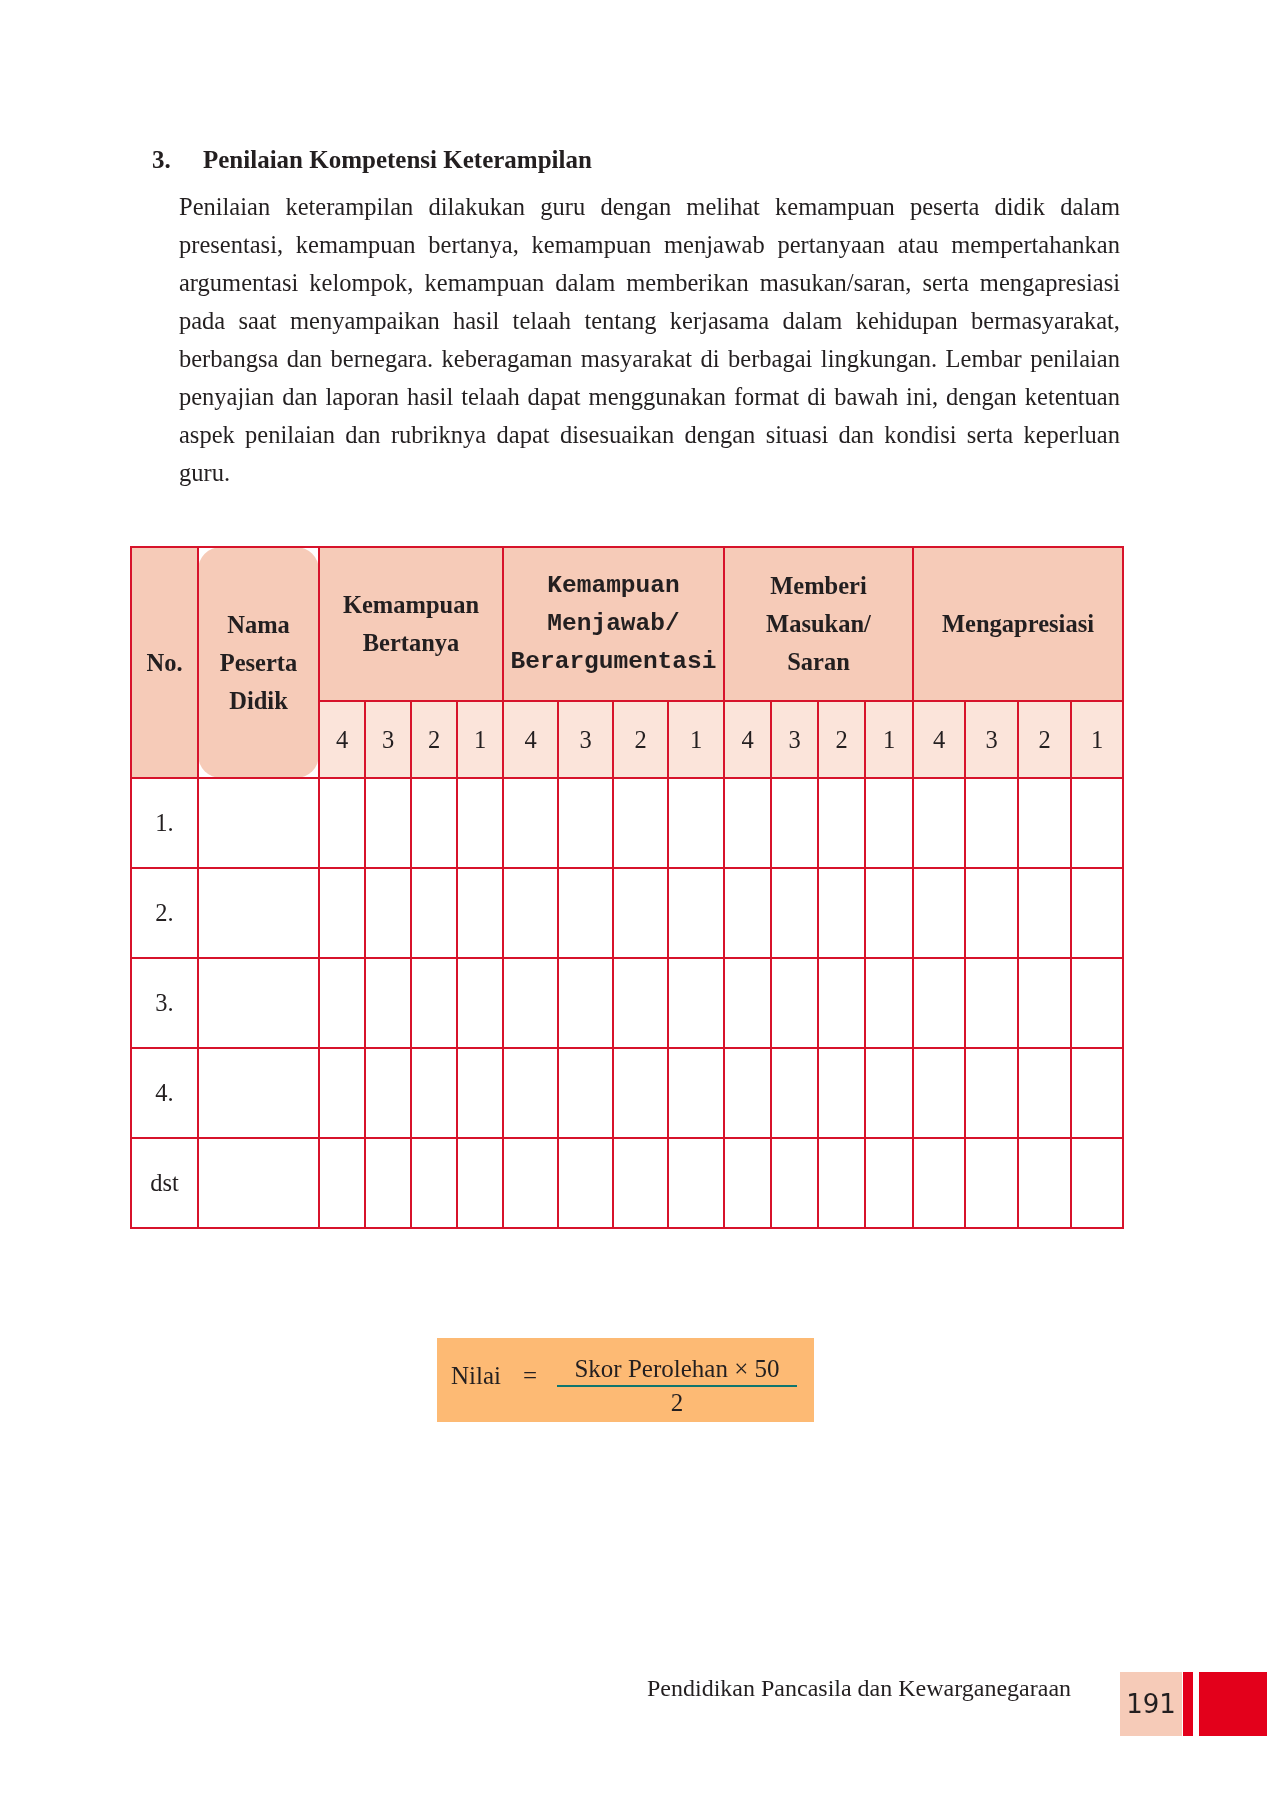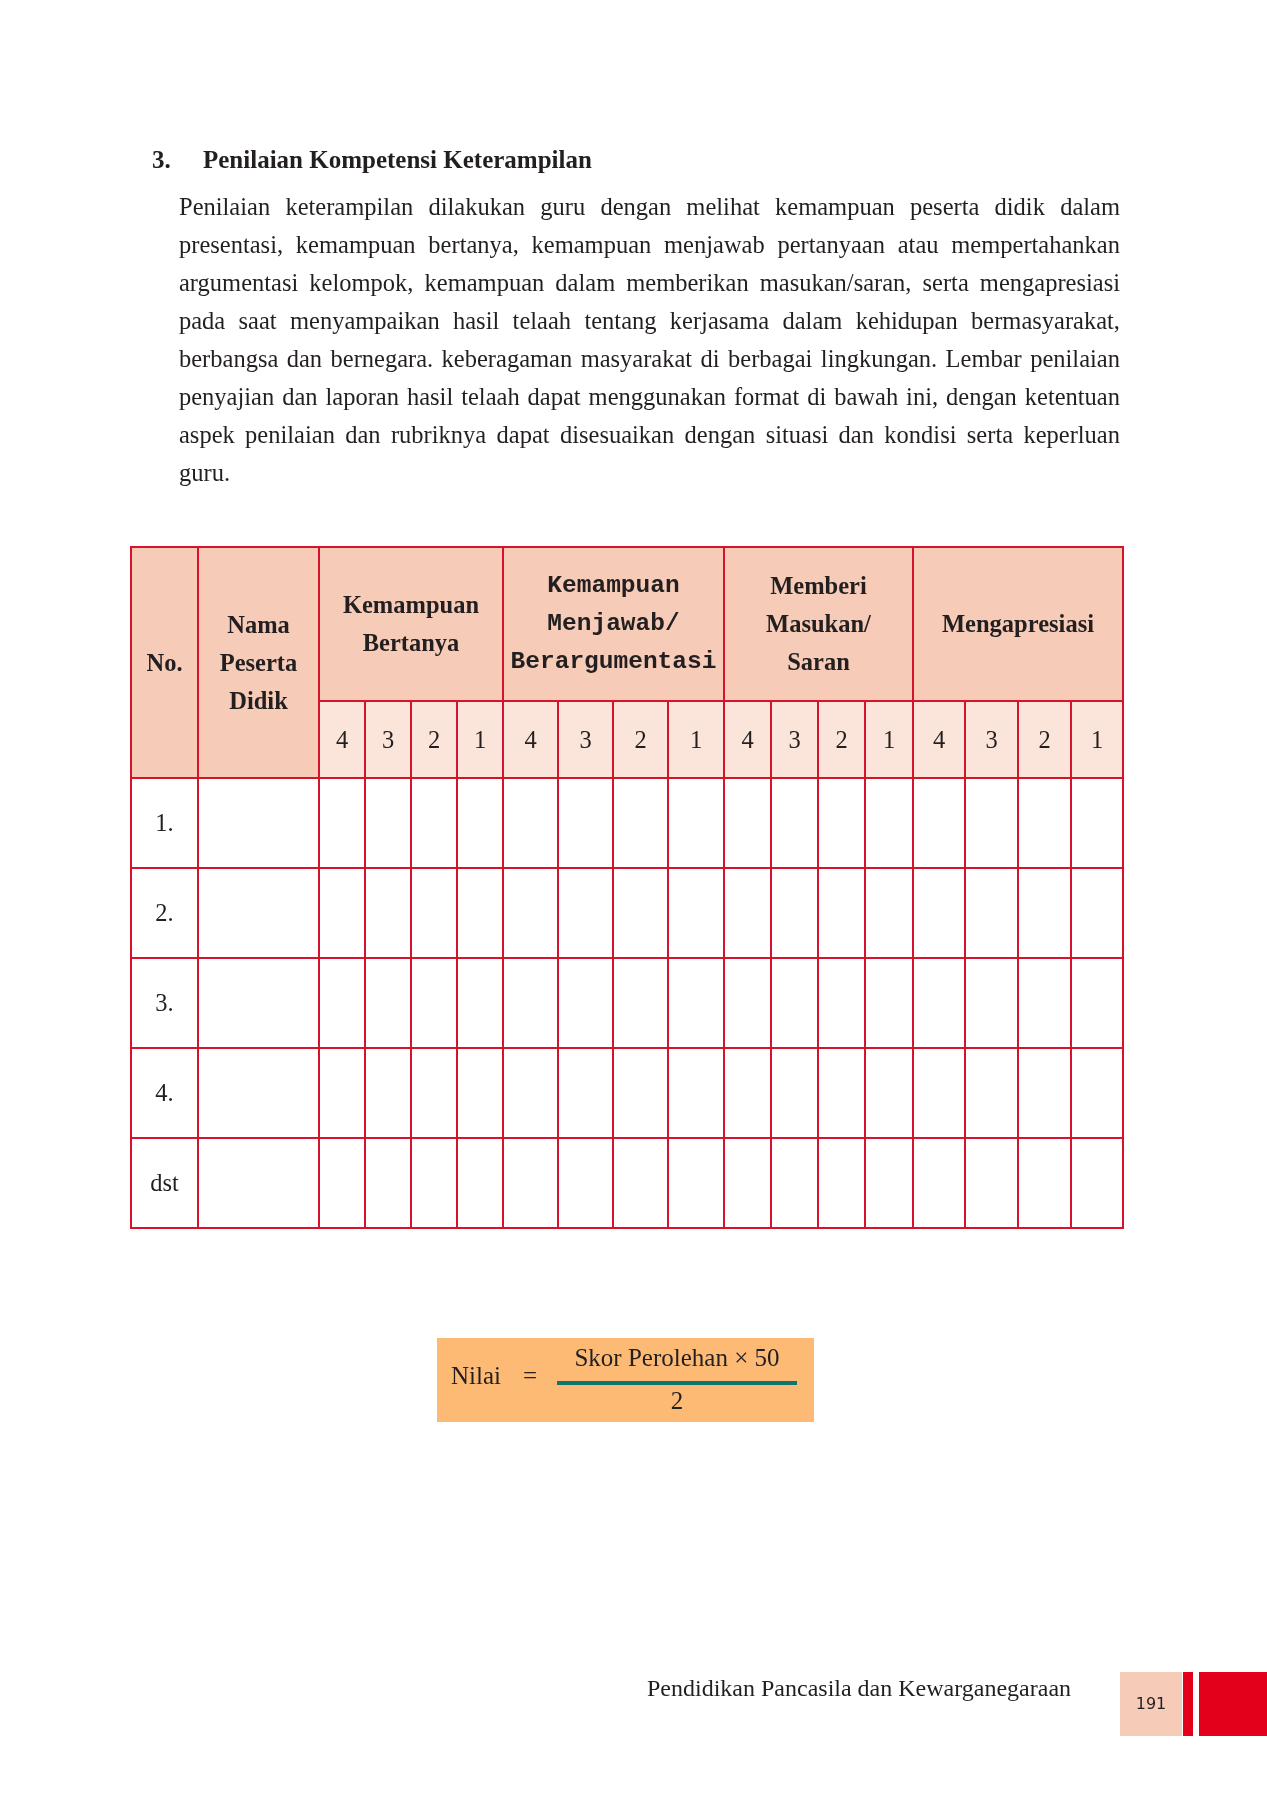--- a/index.html
+++ b/index.html
@@ -16,25 +16,25 @@
   table.rubric th.h { background:#f6cbb8; font-weight:bold; font-size:24.5px; line-height:38px; }
   table.rubric th.s { background:#fbe4da; font-weight:normal; font-size:24.5px; height:75px; }
   table.rubric td { height:88px; font-size:24.5px; background:#fff; }
   .ket { position:absolute; left:128px; top:1256px; font-size:25px; line-height:38px; }
   .ket b { font-weight:bold; }
   .formula { position:absolute; left:437px; top:1338px; width:377px; height:84px; background:#fdba74;
           font-size:25px; }
   .formula .lhs { position:absolute; left:14px; top:24px; }
   .formula .eq { position:absolute; left:86px; top:24px; }
   .formula .frac { position:absolute; left:120px; top:6px; width:240px; text-align:center; }
-  .formula .numer { display:block; padding-bottom:9px; border-bottom:4px solid #0f766e; }
+  .formula .numer { display:block; padding-bottom:2px; border-bottom:2px solid #0f766e;margin-top:11px; }
   .formula .denom { display:block; padding-top:2px; }
   .footer-text { position:absolute; left:647px; top:1675px; font-size:24px; }
   .page-box { position:absolute; left:1120px; top:1672px; width:62px; height:64px; background:#f6cbb8;
-          font-family:"DejaVu Sans", sans-serif; font-size:16px; line-height:64px; text-align:center; }
+          font-family:"DejaVu Sans", sans-serif; font-size:26px; line-height:64px; text-align:center; }
   .bar1 { position:absolute; left:1183px; top:1672px; width:10px; height:64px; background:#e3001b; }
   .bar2 { position:absolute; left:1199px; top:1672px; width:68px; height:64px; background:#e3001b; }
 </style>
 </head>
 <body>
 
 <div class="heading">
   <span class="num">3.</span><span>Penilaian Kompetensi Keterampilan</span>
 </div>
 
@@ -57,21 +57,21 @@
       <col style="width:47px">
       <col style="width:48px">
     <col style="width:52px">
       <col style="width:53px">
       <col style="width:53px">
       <col style="width:52px">
   </colgroup>
   <thead>
     <tr style="height:154px">
       <th class="h" rowspan="2">No.</th>
-      <th class="h" rowspan="2" style="padding:0 6px;">Nama Peserta Didik</th>
+      <th class="h" rowspan="2" style="padding:0 6px;border-radius:23px;">Nama Peserta Didik</th>
       <th class="h" colspan="4" style="padding:12px 8px;">Kemampuan Bertanya</th>
       <th class="h" colspan="4" style="padding:0 6px;font-family:Liberation Mono, monospace;">Kemampuan Menjawab/ Berargumentasi</th>
       <th class="h" colspan="4" style="padding:0 18px;">Memberi Masukan/ Saran</th>
       <th class="h" colspan="4">Mengapresiasi</th>
     </tr>
     <tr>
       <th class="s">4</th>
       <th class="s">3</th>
       <th class="s">2</th>
       <th class="s">1</th>

